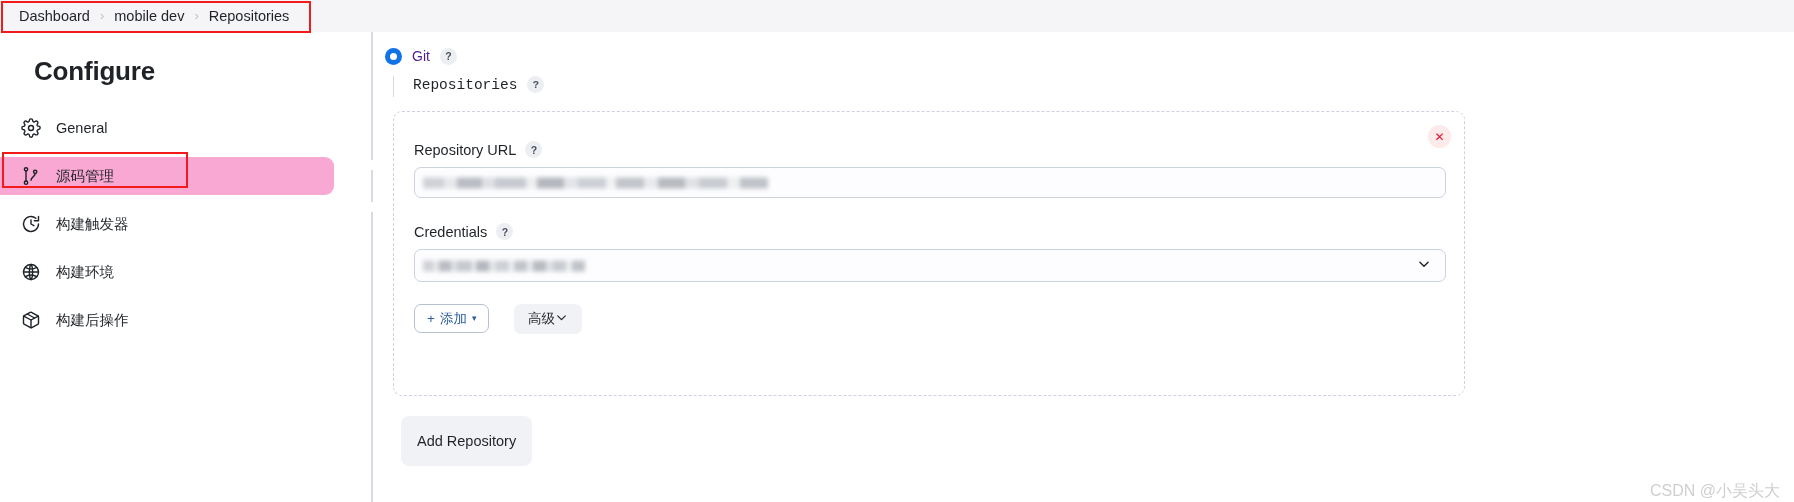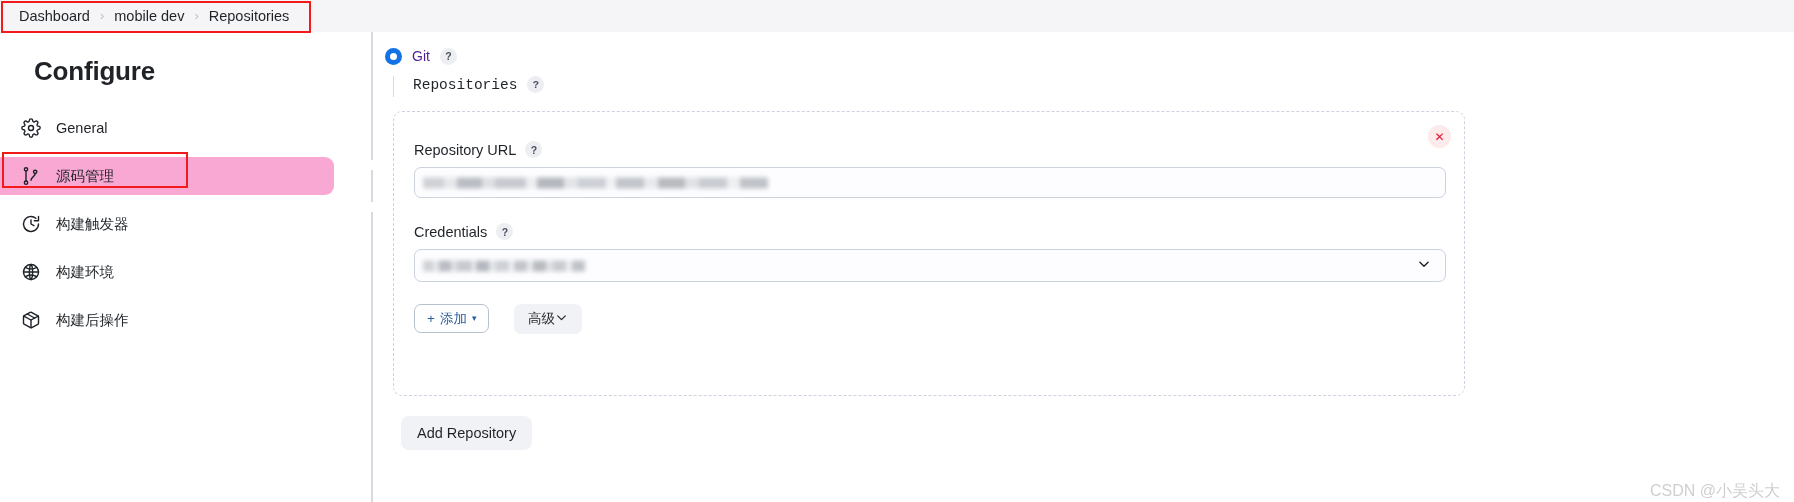--- a/index.html
+++ b/index.html
@@ -323,21 +323,21 @@
     font-size: 13.5px;
     border: none;
     cursor: pointer;
   }
 
   
   .addrepo-btn {
     margin: 20px 16px 0 16px;
     display: inline-flex;
     align-items: center;
-    height: 34px;
+    height: 50px;
     padding: 12px 16px;
     border-radius: 8px;
     background: #f1f2f5;
     color: #1f2328;
     font-size: 14.5px;
     border: none;
     cursor: pointer;
   }
 
   

